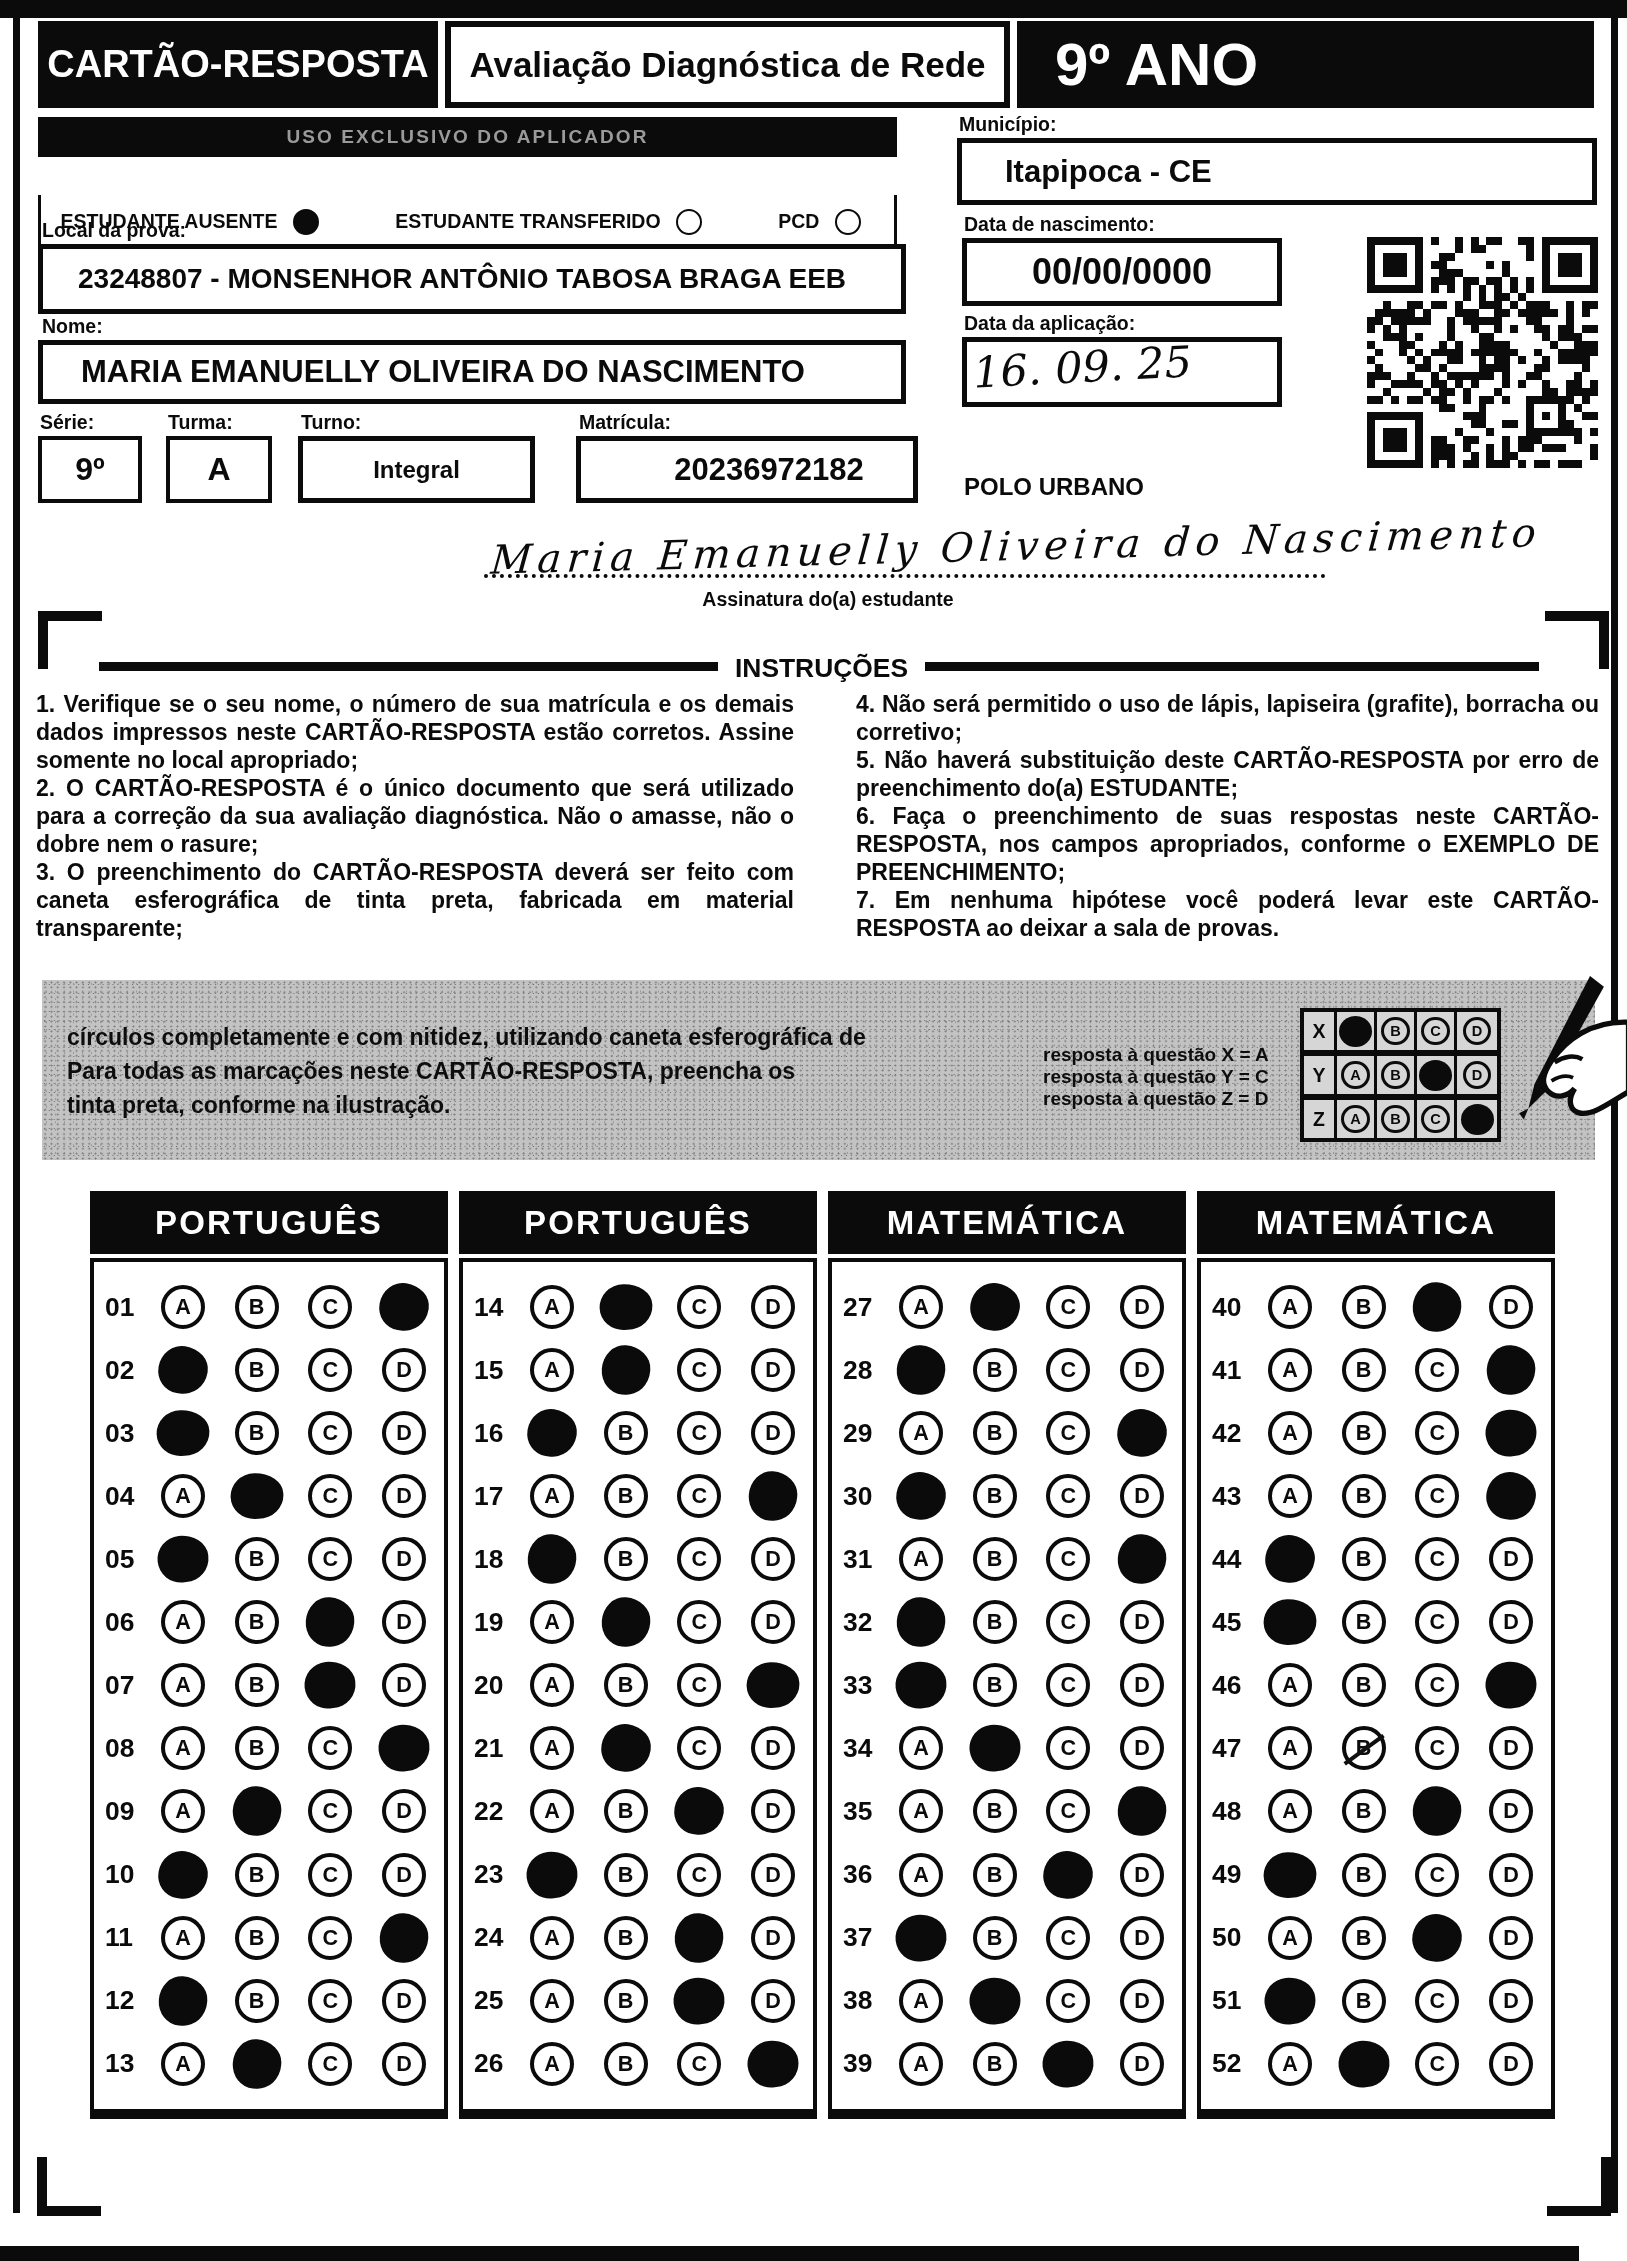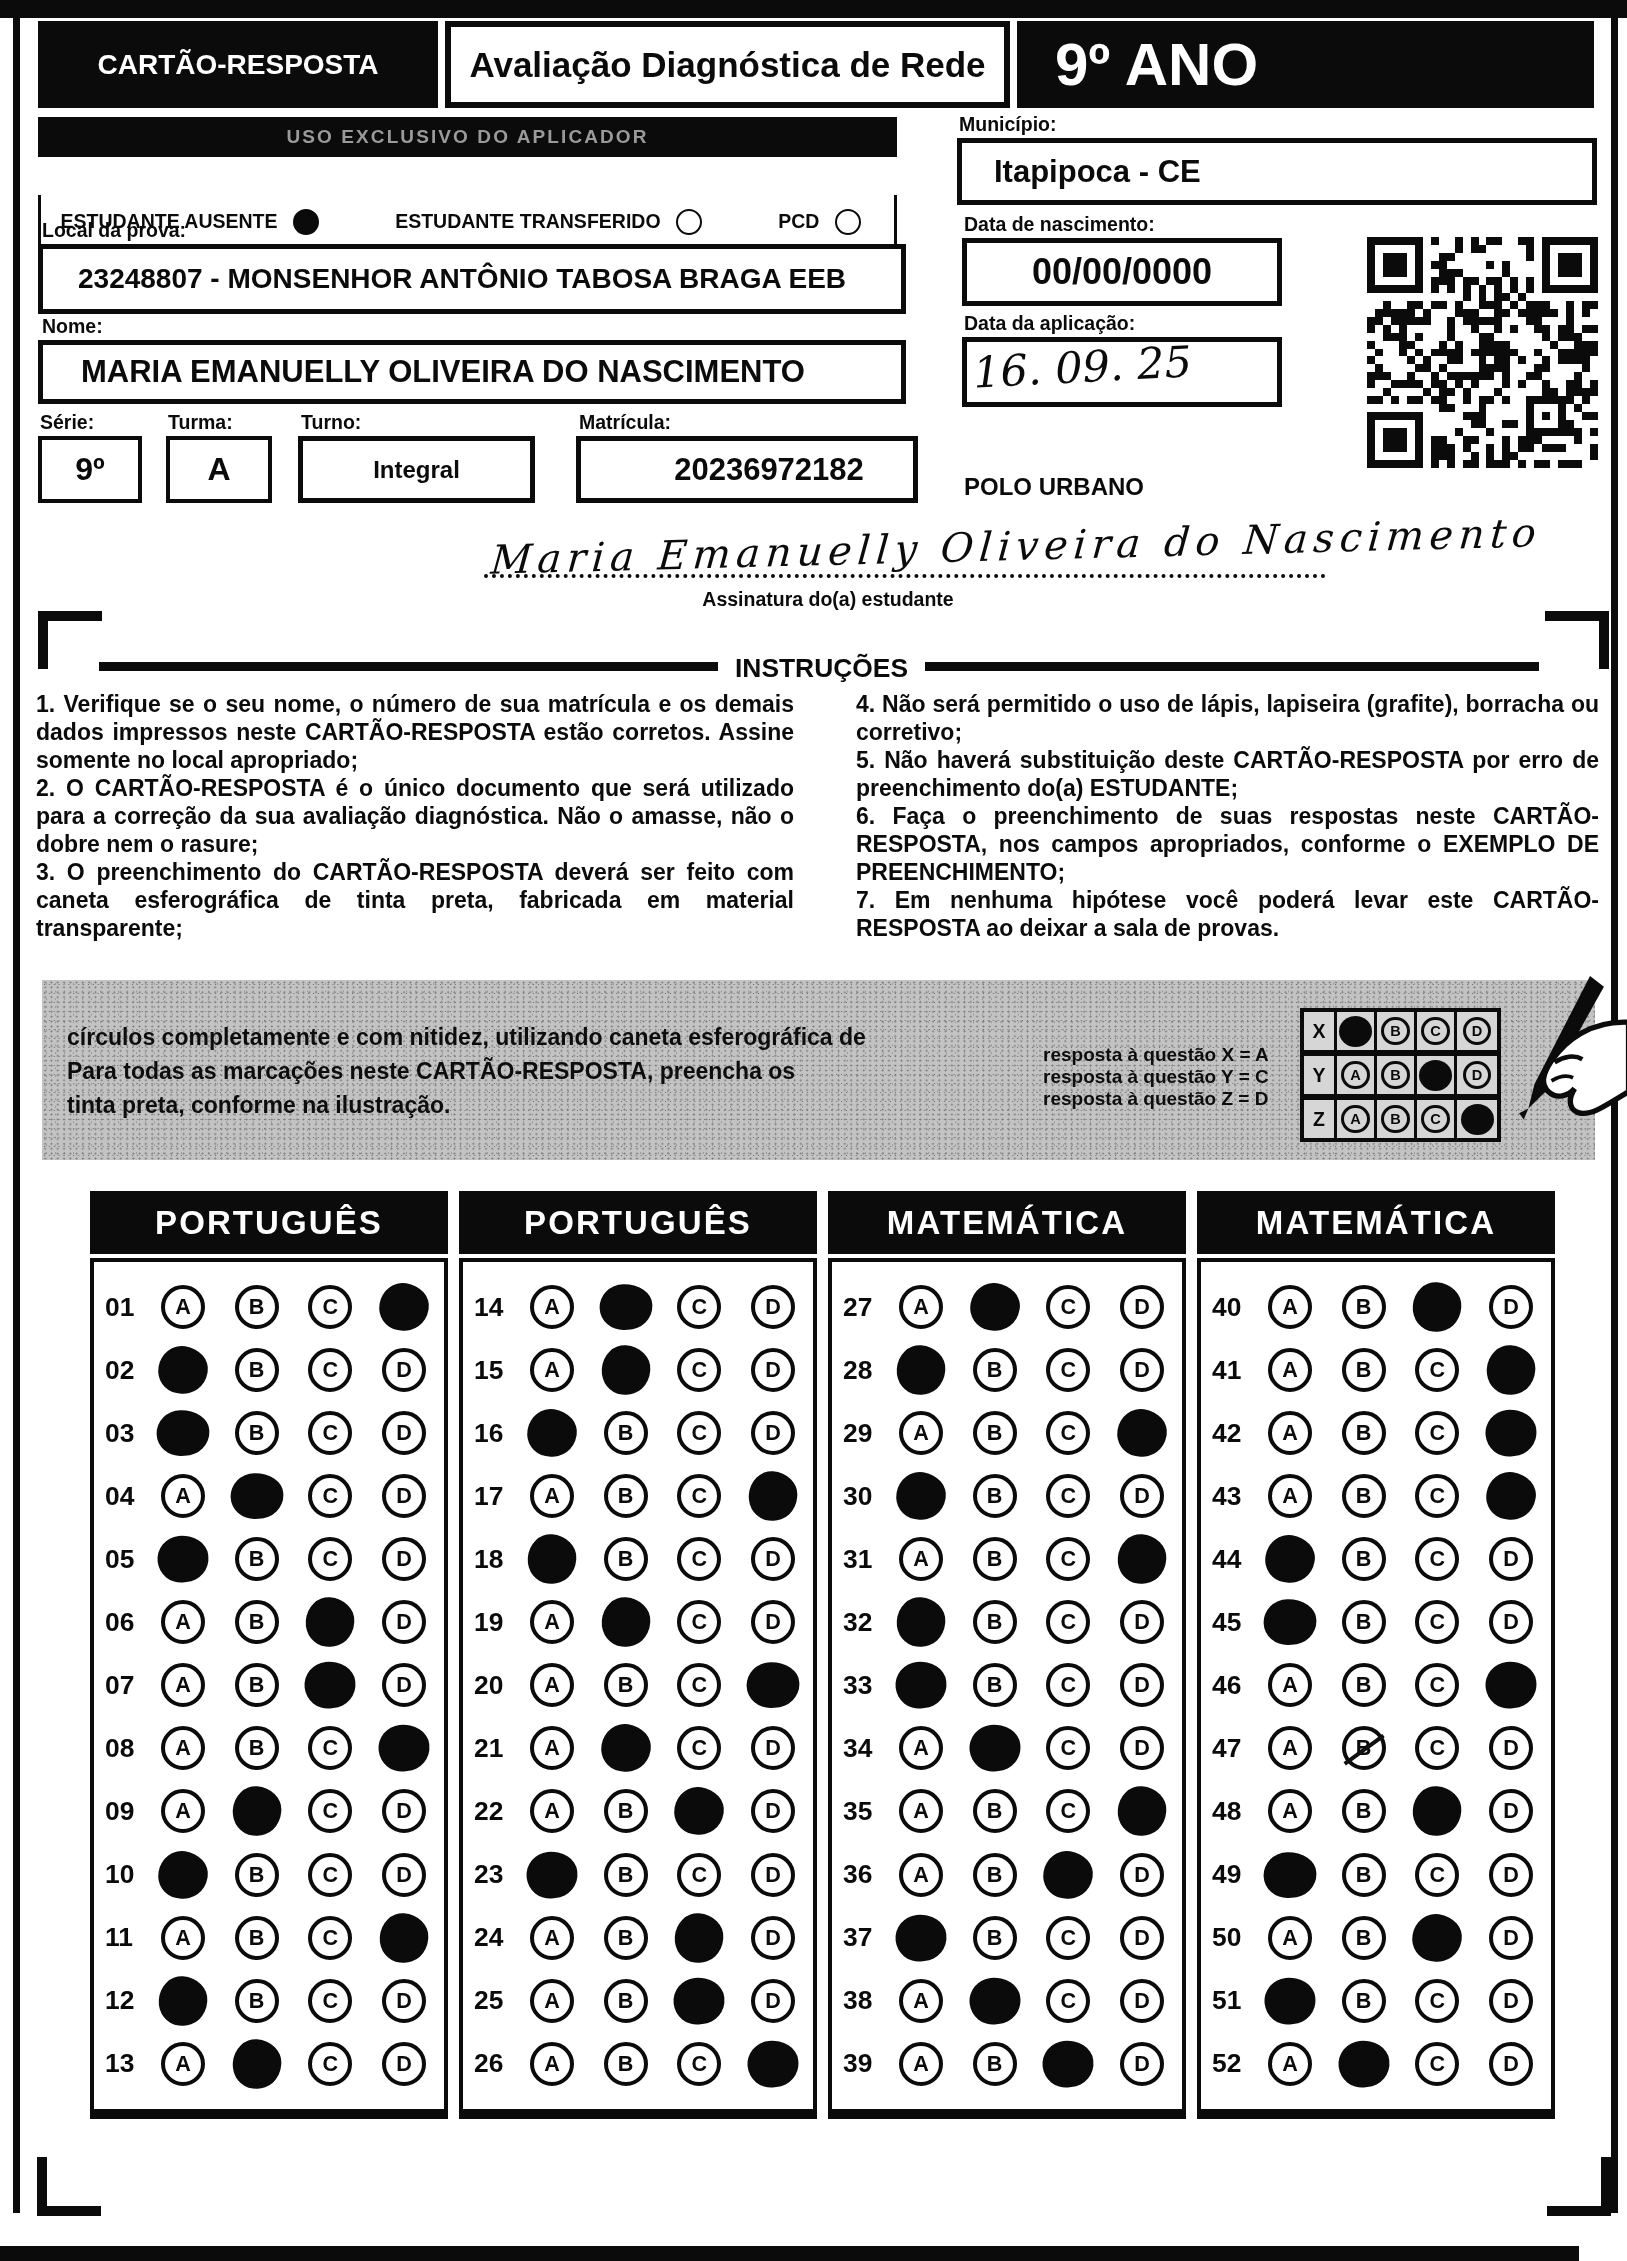--- a/index.html
+++ b/index.html
@@ -73,21 +73,21 @@
 </head>
 <body>
 
 <div class="page">
 
   <div class="abs bar" style="left:0;top:0;width:1627px;height:18px;"></div>
   <div class="abs bar" style="left:12.5px;top:18px;width:7px;height:2195px;"></div>
   <div class="abs bar" style="left:1611px;top:18px;width:7px;height:2195px;"></div>
   <div class="abs bar" style="left:0;top:2246px;width:1579px;height:15.3px;"></div>
 
-  <div class="abs hbox hblack" style="left:38px;top:21px;width:400px;height:87px;font-size:28px;">
+  <div class="abs hbox hblack" style="left:38px;top:21px;width:400px;height:87px;font-size:38px;">
     <span>CARTÃO-RESPOSTA</span>
   </div>
   <div class="abs hbox hwhite" style="left:445px;top:21px;width:565px;height:87px;font-size:35px;">
     <span>Avaliação Diagnóstica de Rede</span>
   </div>
   <div class="abs hbox hblack" style="left:1017px;top:21px;width:577px;height:87px;font-size:60px;justify-content:flex-start;padding-left:38px;">
     <span>9º ANO</span>
   </div>
 
   <div class="abs app-bar" style="left:38px;top:117px;width:859px;height:40px;">
@@ -102,21 +102,21 @@
         <span>ESTUDANTE TRANSFERIDO</span>
         <span class="opt-bubble"></span>
       </div>
       <div class="app-opt">
         <span>PCD</span>
         <span class="opt-bubble"></span>
       </div>
     </div>
 
   <div class="abs flabel" style="left:959px;top:113px;">Município:</div>
-  <div class="abs fbox" style="left:957px;top:138px;width:640px;height:67px;font-size:31px;padding-left:32px;">
+  <div class="abs fbox" style="left:957px;top:138px;width:640px;height:67px;font-size:31px;padding-left:43px;">
     <span>Itapipoca - CE</span>
   </div>
 
   <div class="abs flabel" style="left:42px;top:219px;">Local da prova:</div>
   <div class="abs fbox" style="left:38px;top:244px;width:868px;height:70px;font-size:28px;padding-left:35px;">
     <span>23248807 - MONSENHOR ANTÔNIO TABOSA BRAGA EEB</span>
   </div>
 
   <div class="abs flabel" style="left:964px;top:213px;">Data de nascimento:</div>
   <div class="abs fbox center" style="left:962px;top:238px;width:320px;height:68px;font-size:36px;">

